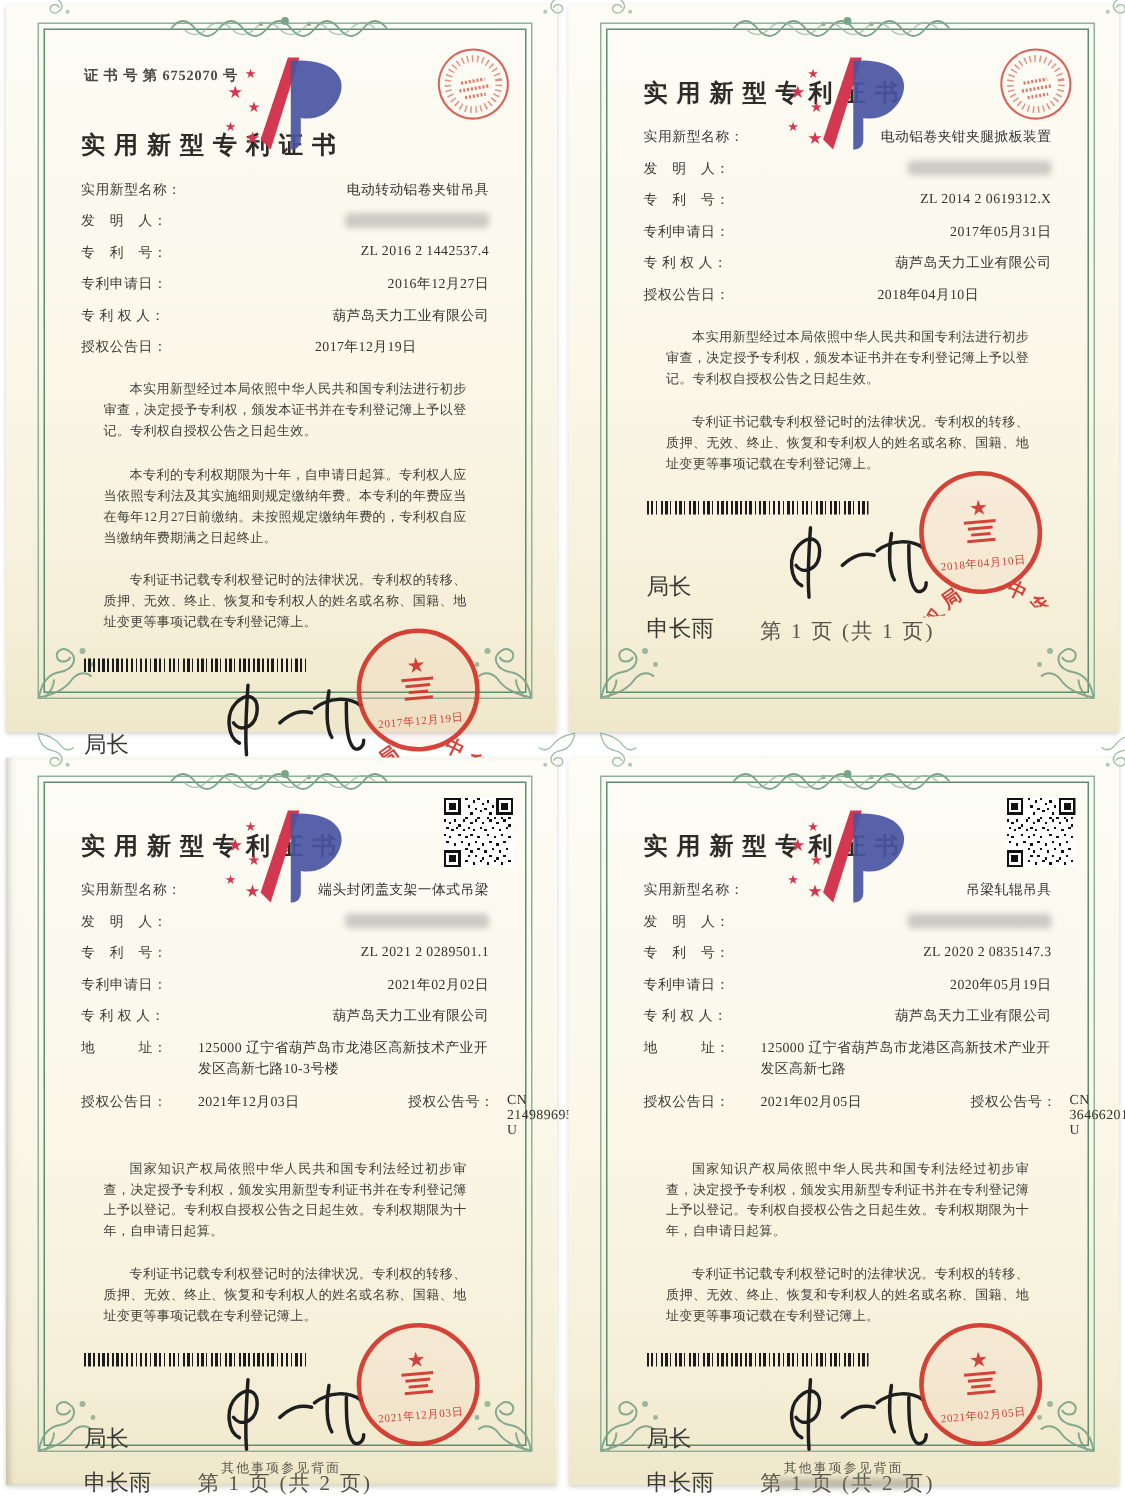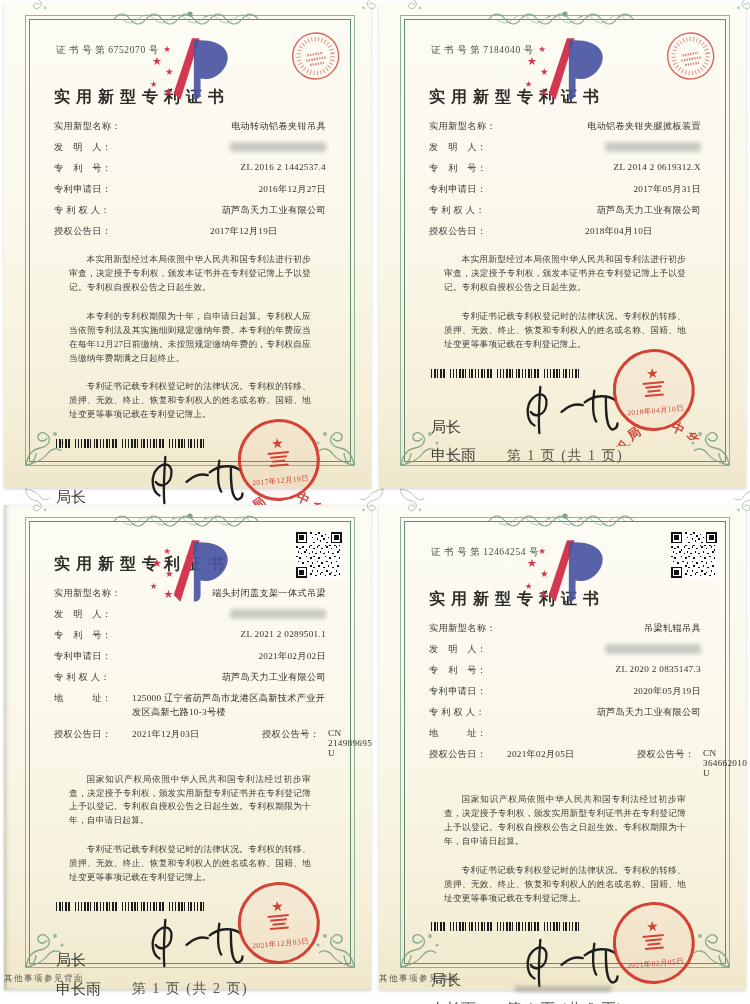--- a/index.html
+++ b/index.html
@@ -10,45 +10,45 @@
   .frame{position:absolute;top:12px;left:21px;right:16px;bottom:22px;border:1px solid #8fb29b;}
   .frame::before{content:"";position:absolute;inset:3px;border:1.5px solid #5f8d70;}
   .inner{position:absolute;inset:6px;padding:0 22px;}
   .top-ornament{position:absolute;top:-9px;left:50%;transform:translateX(-50%);}
   .fl{position:absolute;color:#79a287;opacity:.9;}
   .fl svg{display:block;}
   .fl-bl{left:-2px;bottom:-2px;}
   .fl-br{right:-2px;bottom:-2px;transform:scaleX(-1);}
   .fl-tl{left:-2px;top:-2px;transform:scaleY(-1) scale(.68);transform-origin:top left;opacity:.7;}
   .fl-tr{right:-2px;top:-2px;transform:scale(-1,-1) scale(.68);transform-origin:top right;opacity:.7;}
-  .cert-no{margin:22px 0 0 2px;font-size:9.5px;color:#4a4a42;letter-spacing:.6px;}
+  .cert-no{margin:22px 0 0 2px;font-size:9.5px;color:#4a4a42;letter-spacing:.6px;font-weight:bold;}
   .logo{position:absolute;top:12px;left:50%;transform:translateX(-50%);}
   .corner-mark{position:absolute;top:8px;right:6px;}
   .agency-stamp{transform:rotate(-10deg);opacity:.85;}
   .title{text-align:left;font-size:16px;font-weight:bold;letter-spacing:6px;color:#2e2c28;margin-top:30px;white-space:nowrap;}
   .fields{margin-top:12px;}
   .row{display:flex;align-items:flex-start;margin-top:8px;font-size:9.2px;color:#3b3b35;justify-content:space-between;}
   .label{flex:0 0 78px;letter-spacing:.4px;white-space:nowrap;}
-  .label2{flex:0 0 66px;margin-left:14px;}
+  .label2{flex:0 0 66px;margin-left:24px;}
   .value{color:#33322c;letter-spacing:.3px;}
   .value.grant-date{flex:0 0 116px;}
   .row.addr .value{max-width:236px;line-height:1.5;}
   .redacted{display:inline-block;width:96px;height:10px;margin-top:1px;border-radius:3px;background:#9a9a96;filter:blur(2px);opacity:.5;}
   .body-text{margin-top:10px;}
   .body-text p{margin:15px;font-size:8.7px;line-height:1.6;text-align:justify;text-indent:2em;color:#403f38;letter-spacing:.2px;}
   .sig-area{position:relative;height:78px;margin-top:6px;}
   .barcode{position:absolute;left:2px;top:2px;width:148px;height:9px;
     background:repeating-linear-gradient(90deg,#1c1c1c 0 1.4px,transparent 1.4px 2.8px,#1c1c1c 2.8px 4.6px,transparent 4.6px 6.2px,#1c1c1c 6.2px 7px,transparent 7px 9.4px);}
   .director{position:absolute;left:2px;top:30px;font-size:15px;line-height:1.9;color:#3b3b35;margin-top:16px;}
   .signature{position:absolute;left:84px;top:16px;}
   .seal{position:absolute;right:-6px;top:-30px;transform:rotate(-5deg);opacity:.93;}
   .seal text.ring{font-size:10.8px;letter-spacing:2.6px;font-weight:bold;}
   .seal-short text.ring{font-size:14.5px;letter-spacing:6px;}
   .page-no{text-align:center;font-size:14px;color:#55534a;margin-top:2px;letter-spacing:1.5px;}
-  .footer-note{position:absolute;bottom:5px;left:0;right:0;font-size:8.5px;color:#5a584e;letter-spacing:1.5px;}
+  .footer-note{position:absolute;bottom:5px;left:0;right:0;text-align:center;font-size:8.5px;color:#5a584e;letter-spacing:1.5px;}
   .cutoff{position:absolute;bottom:-2px;left:50%;transform:translateX(-50%);width:96px;height:6px;background:#8a887c;filter:blur(2px);opacity:.5;}
 </style>
 </head>
 <body>
 
 <div id="cert-grid">
   <div class="cert">
 
     <div class="frame">
       <span class="top-ornament">
@@ -271,21 +271,20 @@
         </span>
 
         <span class="corner-mark agency-stamp">
           <svg width="52" height="52" viewBox="0 0 52 52">
             <circle cx="26" cy="26" r="23" fill="none" stroke="#d24a40" stroke-width="1.4"></circle>
             <circle cx="26" cy="26" r="17" fill="none" stroke="#d24a40" stroke-width="4.5" stroke-dasharray="1,2.4" opacity=".7"></circle>
             <path d="M18 24 h16 M16 29 h20 M19 34 h14" stroke="#d24a40" stroke-width="2.2" stroke-dasharray="1.4,1.2" opacity=".85"></path>
           </svg>
         </span>
 
-        <div class="cert-no">证 书 号 第 7184040 号</div>
 
         <div class="title">实用新型专利证书</div>
 
         <div class="fields">
           <div class="row">
             <span class="label">实用新型名称：</span>
             <span class="value">电动铝卷夹钳夹腿掀板装置</span>
           </div>
           <div class="row">
             <span class="label">发　明　人：</span>
@@ -585,21 +584,20 @@
         </span>
 
         <span class="corner-mark">
           <svg width="46" height="46" viewBox="0 0 29 29" shape-rendering="crispEdges">
             <rect width="29" height="29" fill="#ffffff"></rect>
             <path fill="#111111" fill-rule="evenodd" d="M0 0h7v7H0z M1 1h5v5H1z M2 2h3v3H2z M22 0h7v7h-7z M23 1h5v5h-5z M24 2h3v3h-3z M0 22h7v7H0z M1 23h5v5H1z M2 24h3v3H2z"></path>
             <path fill="#111111" d="M9 0h1v1H9z M12 1h1v1h-1z M14 0h1v1h-1z M16 2h1v1h-1z M18 1h1v1h-1z M20 3h1v1h-1z M10 3h1v1h-1z M13 4h1v1h-1z M17 4h1v1h-1z M15 5h1v1h-1z M11 6h1v1h-1z M19 6h1v1h-1z M9 8h1v1H9z M14 8h1v1h-1z M18 8h1v1h-1z M21 8h1v1h-1z M24 8h1v1h-1z M27 8h1v1h-1z M0 9h1v1H0z M2 10h1v1H2z M4 9h1v1H4z M6 11h1v1H6z M8 9h1v1H8z M11 10h1v1h-1z M13 9h1v1h-1z M16 10h1v1h-1z M19 9h1v1h-1z M22 10h1v1h-1z M25 9h1v1h-1z M27 11h1v1h-1z M1 12h1v1H1z M3 13h1v1H3z M5 12h1v1H5z M8 13h1v1H8z M10 12h1v1h-1z M12 13h1v1h-1z M15 12h1v1h-1z M17 13h1v1h-1z M20 12h1v1h-1z M23 13h1v1h-1z M26 12h1v1h-1z M0 15h1v1H0z M2 16h1v1H2z M6 15h1v1H6z M9 16h1v1H9z M11 15h1v1h-1z M14 16h1v1h-1z M18 15h1v1h-1z M21 16h1v1h-1z M24 15h1v1h-1z M27 16h1v1h-1z M1 18h1v1H1z M4 19h1v1H4z M7 18h1v1H7z M10 19h1v1h-1z M13 18h1v1h-1z M16 19h1v1h-1z M19 18h1v1h-1z M22 19h1v1h-1z M25 18h1v1h-1z M9 21h1v1H9z M11 22h1v1h-1z M14 21h1v1h-1z M17 22h1v1h-1z M20 21h1v1h-1z M23 22h1v1h-1z M26 21h1v1h-1z M10 24h1v1h-1z M13 24h1v1h-1z M16 25h1v1h-1z M19 24h1v1h-1z M22 25h1v1h-1z M25 24h1v1h-1z M9 26h1v1H9z M12 27h1v1h-1z M15 26h1v1h-1z M18 27h1v1h-1z M21 26h1v1h-1z M24 27h1v1h-1z M27 26h1v1h-1z"></path>
           </svg>
         </span>
 
-        <div class="cert-no">证 书 号 第 12464254 号</div>
 
         <div class="title">实用新型专利证书</div>
 
         <div class="fields">
           <div class="row">
             <span class="label">实用新型名称：</span>
             <span class="value">吊梁轧辊吊具</span>
           </div>
           <div class="row">
             <span class="label">发　明　人：</span>
@@ -612,20 +610,21 @@
           <div class="row">
             <span class="label">专利申请日：</span>
             <span class="value">2020年05月19日</span>
           </div>
           <div class="row">
             <span class="label">专 利 权 人：</span>
             <span class="value">葫芦岛天力工业有限公司</span>
           </div>
           <div class="row addr">
             <span class="label">地　　　址：</span>
+            <span class="value">125000 辽宁省葫芦岛市龙港区高新技术产业开发区高新七路</span>
           </div>
           <div class="row">
             <span class="label">授权公告日：</span>
             <span class="value grant-date">2021年02月05日</span>
             <span class="label label2">授权公告号：</span>
             <span class="value">CN 364662010 U</span>
           </div>
         </div>
 
         <div class="body-text">

